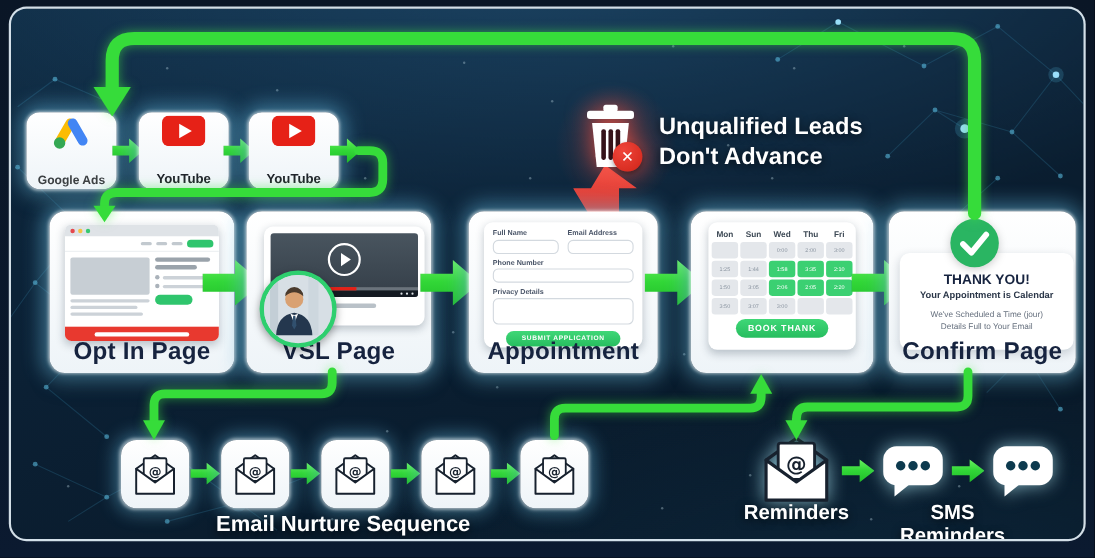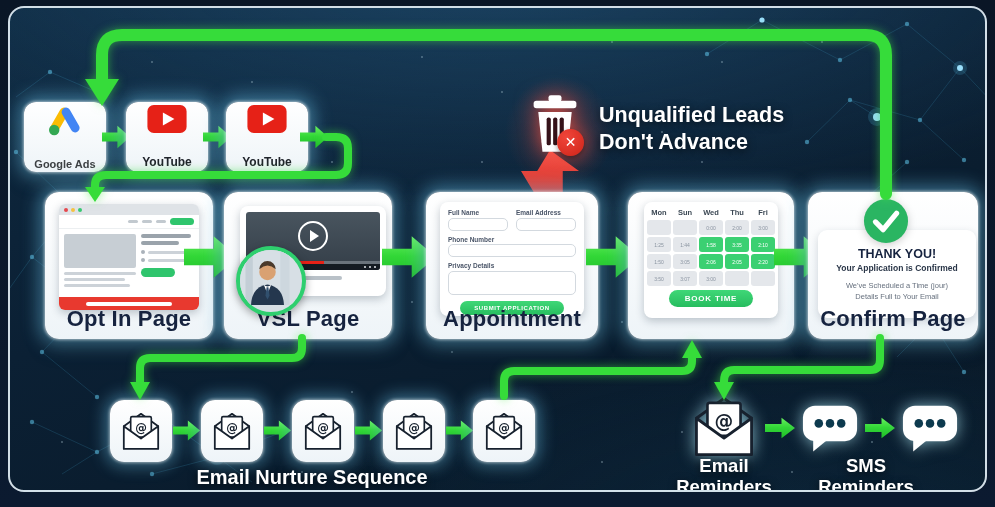--- a/index.html
+++ b/index.html
@@ -440,34 +440,34 @@
               <div class="cell on">2:20</div>
             </div>
             <div class="cal-row">
               <div class="cell">3:50</div>
               <div class="cell">3:07</div>
               <div class="cell">3:00</div>
               <div class="cell"></div>
               <div class="cell"></div>
             </div>
           </div>
-          <div class="calbtn">BOOK TIME</div>
+          <div class="calbtn">BOOK THANK</div>
         </div>
       </div>
       <div class="barrow" style="left:772px;top:231px;width:54px;height:48px"></div>
 
       <div class="card main-card" style="left:806px;width:170px">
         <div class="checkwrap">
           <svg width="46" height="46" viewBox="0 0 48 48">
               <use href="#ic-check"></use>
             </svg>
         </div>
         <div class="confpanel">
           <div class="ct1">THANK YOU!</div>
-          <div class="ct2">Your Application is Confirmed</div>
+          <div class="ct2">Your Appointment is Calendar</div>
           <div class="ct3">We've Scheduled a Time (jour)</div>
           <div class="ct4">Details Full to Your Email</div>
         </div>
         <div class="main-label">Confirm Page</div>
       </div>
 
       <div class="ecard" style="left:108px">
         <svg width="44" height="40" viewBox="0 0 64 58">
             <use href="#ic-email"></use>
           </svg>
@@ -497,21 +497,20 @@
           </svg>
       </div>
       <div class="whitelabel" style="left:135px;top:464px;width:350px;font-size:20px">Email Nurture Sequence</div>
 
       <div class="abs glowicon" style="left:686px;top:392px">
         <svg width="72" height="64" viewBox="0 0 64 58">
             <use href="#ic-email"></use>
           </svg>
       </div>
       <div class="whitelabel" style="left:672px;top:453px;width:100px;font-size:18.5px;line-height:21px">
-        <div>Email</div>
         <div>Reminders</div>
       </div>
       <div class="barrow" style="left:763px;top:414px;width:30px;height:24px"></div>
       <div class="abs glowicon" style="left:800px;top:402px">
         <svg width="56" height="50" viewBox="0 0 60 52">
             <use href="#ic-bubble"></use>
           </svg>
       </div>
       <div class="barrow" style="left:863px;top:414px;width:30px;height:24px"></div>
       <div class="abs glowicon" style="left:900px;top:402px">

